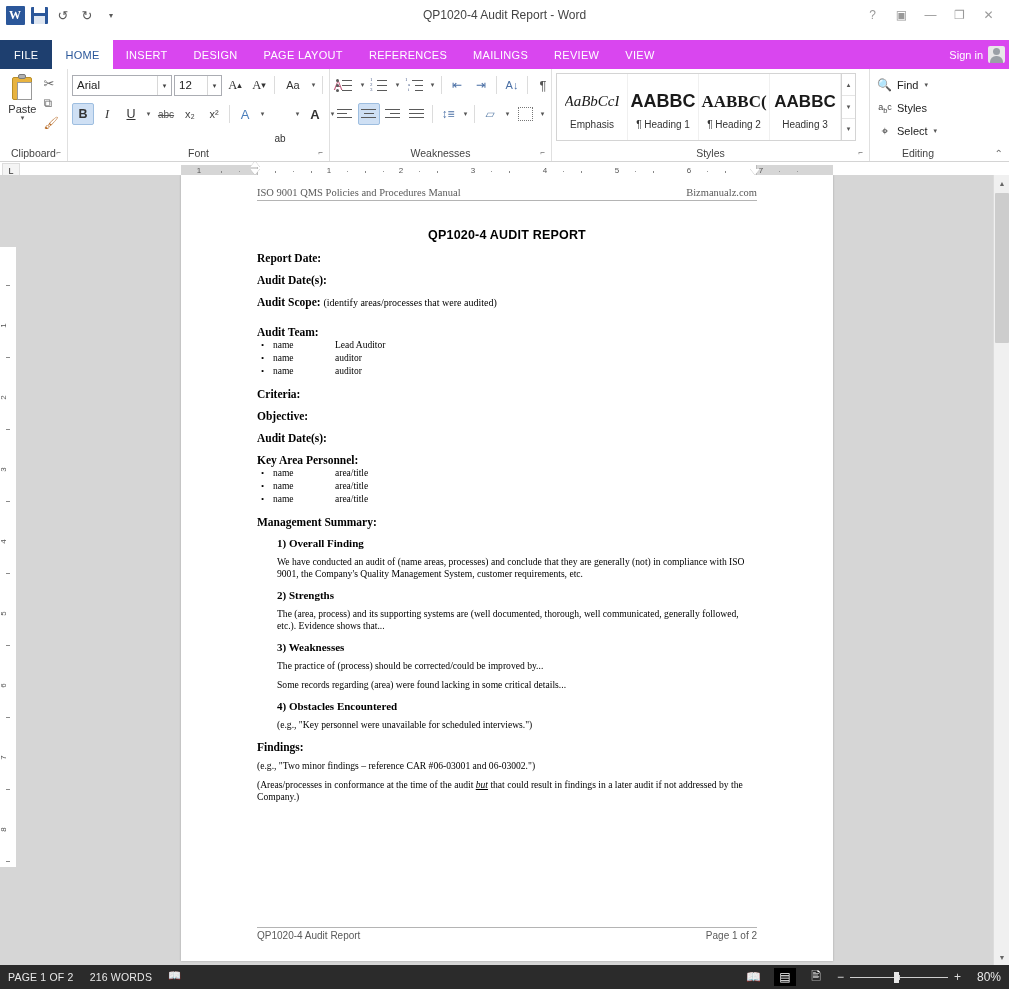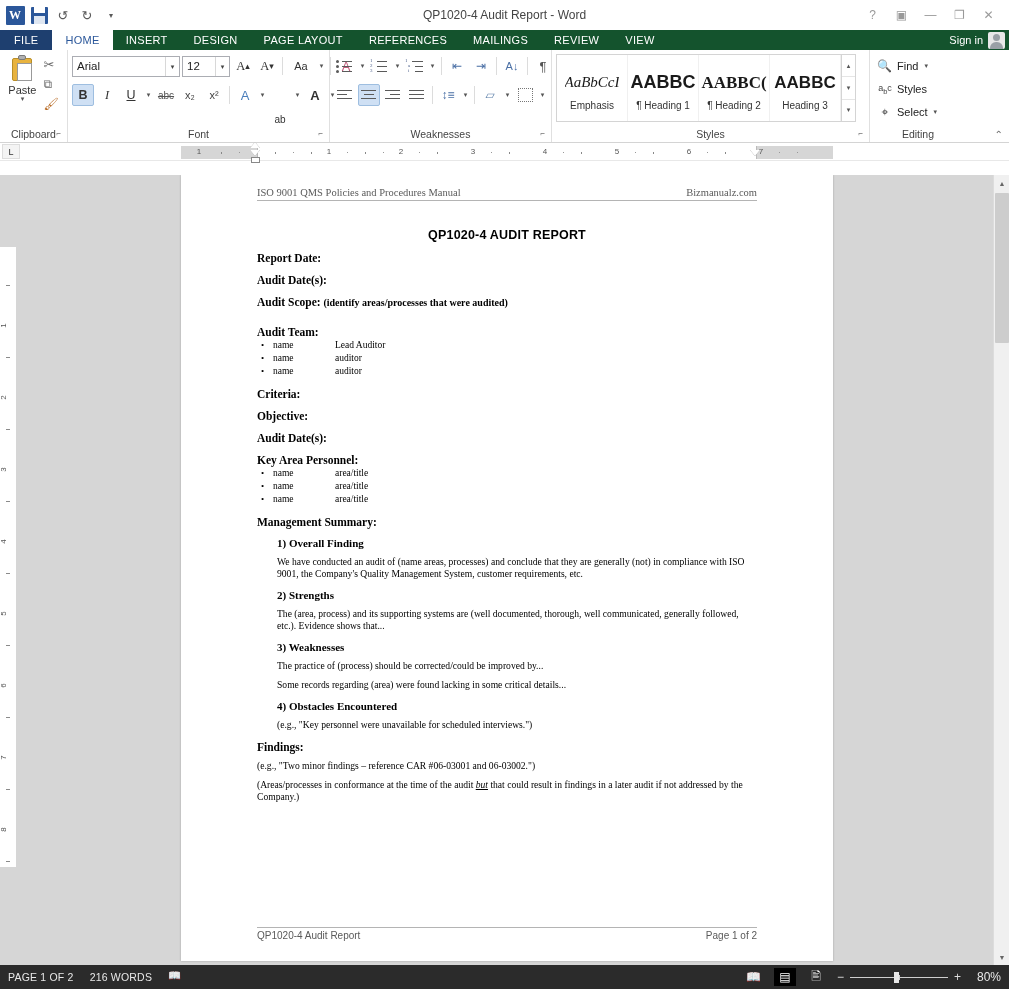--- a/index.html
+++ b/index.html
@@ -46,22 +46,23 @@
     margin-left: auto; display: flex; align-items: center;
     padding-right: 6px; gap: 0px;
   }
   .win-btn {
     width: 29px; height: 26px; display: flex; align-items: center;
     justify-content: center; font-size: 12px; color: #999;
   }
 
   
   .tabbar {
-    height: 20px; background: #14532d; display: flex; align-items: stretch;
+    height: 29px; background: #d946ef; display: flex; align-items: stretch;
     position: relative;
+    margin-top: 10px;
   }
   .tab-file {
     background: #1e3f6f; color: #fff; font-size: 11px; padding: 0 14px;
     display: flex; align-items: center; letter-spacing: .3px;
   }
   .tab {
     color: #fff; font-size: 11px; padding: 0 13px; display: flex;
     align-items: center; letter-spacing: .3px;
   }
   .tab.active { background: #fff; color: #2b579a; }
@@ -141,21 +142,21 @@
   .combo {
     height: 21px; border: 1px solid #abadb3; background: #fff;
     display: flex; align-items: center; font-size: 11.5px;
     color: #222; padding-left: 4px; position: relative;
   }
   .combo .cval { flex: 1; }
   .combo .carrow {
     width: 14px; text-align: center; font-size: 7px; color: #444;
     border-left: 1px solid #d8d8d8; height: 100%; line-height: 19px;
   }
-  .font-name { width: 108px; }
+  .font-name { width: 100px; }
   .font-size { width: 48px; }
   .ibtn {
     width: 22px; height: 22px; display: flex; align-items: center;
     justify-content: center; font-size: 12.5px; color: #333;
     border: 1px solid transparent; border-radius: 2px;
   }
   .ibtn.wide { width: 28px; }
   .ibtn.on { background: #cfe0f4; border-color: #9ebee0; }
   .ibtn .sm { font-size: 9px; }
   .vsep {
@@ -325,21 +326,21 @@
     color: #5a5a5a; border-bottom: 1px solid #b4b4b4; padding-bottom: 2px;
   }
   .doc-title {
     text-align: center; font-weight: bold; font-size: 12.5px;
     margin-top: 27px; letter-spacing: .2px;
     font-family: "Liberation Sans", sans-serif;
   }
   .fld {
     font-weight: bold; font-size: 11.5px; margin-top: 10px;
   }
-  .fld .plain { font-weight: bold; font-size: 10px; }
+  .fld .plain { font-weight: normal; font-size: 10px; }
   .blist { list-style: none; margin-top: 1px; }
   .blist li {
     font-size: 9.5px; display: flex; align-items: baseline; line-height: 13px;
   }
   .blist li .bul {
     width: 16px; display: inline-block; font-size: 9px; padding-left: 4px;
   }
   .blist li .c1 { width: 62px; display: inline-block; }
   .blist li .c2 { display: inline-block; }
   .sub-h {

